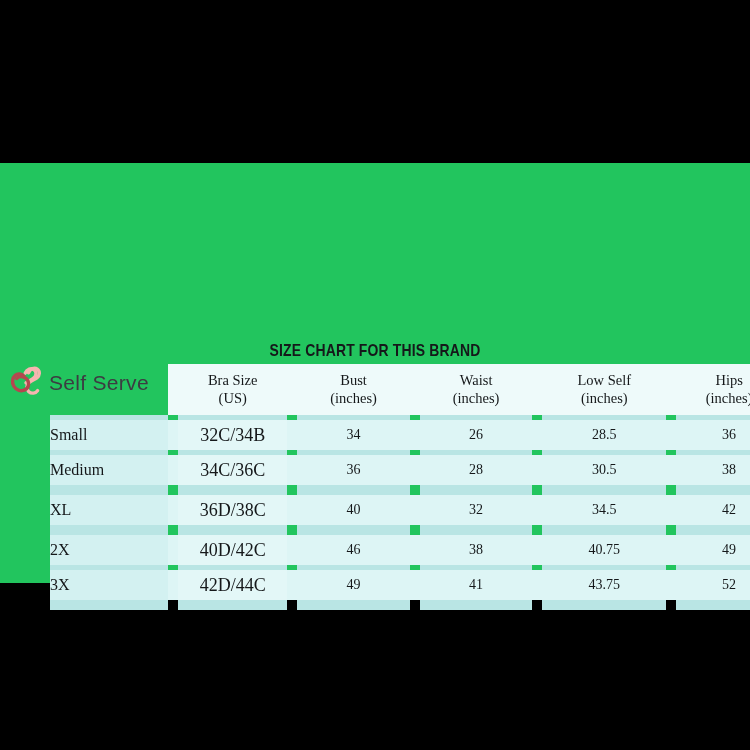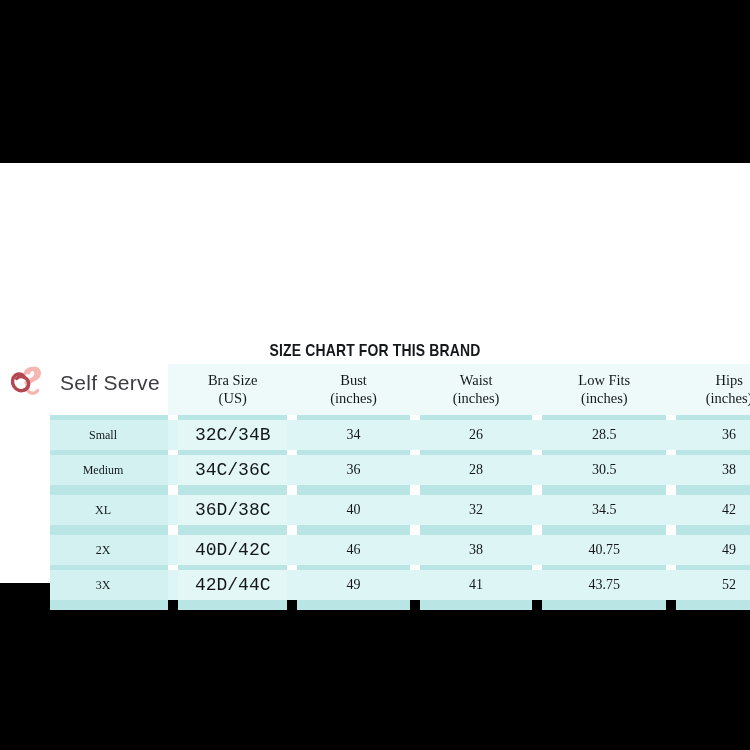--- a/index.html
+++ b/index.html
@@ -7,40 +7,40 @@
     width:750px;height:750px;
     background:#000;
     font-family:"Liberation Serif", serif;
     overflow:hidden;
   }
   #stage{position:relative;width:750px;height:750px;background:#000;}
 
   
   .panel{
     position:absolute;left:0;top:163px;width:750px;height:420px;
-    background:#ffffff;
+    background:#22c55e;
   }
 
   
   .title{
     position:absolute;left:0;top:178px;width:750px;
     text-align:center;
     font-family:"Liberation Sans", sans-serif;
     font-weight:bold;
     font-size:17px;
     letter-spacing:.2px;
     color:#15181a;
     transform:scaleX(.82);
     transform-origin:center top;
   }
 
   
   .logo{
     position:absolute;left:8px;top:201px;
-    display:flex;align-items:center;gap:16px;
+    display:flex;align-items:center;gap:5px;
   }
   .logo-mark{width:36px;height:38px;display:block;}
   .logo-text{
     font-family:"Liberation Sans", sans-serif;
     font-size:21px;
     font-weight:500;
     color:#3c3c42;
     letter-spacing:.3px;
     white-space:nowrap;
   }
@@ -77,28 +77,27 @@
   tr.head th.label-col{background:transparent;}
 
   
   tr.data td{
     height:30px;
     background:#ddf5f5;
     font-size:16px;
   }
   tr.data td.label-col{
     background:#d3f1f1;
-    text-align:center;
+    text-align:left;
     padding-right:12px;
-    font-size:12px;
+    font-size:16px;
   }
   tr.data td.bra-col{
     background:#e3f7f7;
     font-size:18px;
-    font-family:Liberation Mono, monospace;
   }
   tr.data td.num{
     font-size:14px;
   }
   tr.data td.empty{background:#ddf5f5;}
 
   .hdr-l1{display:block;}
   .hdr-l2{display:block;}
 </style>
 </head>
@@ -148,21 +147,21 @@
             <span class="hdr-l1">Bust</span>
             <span class="hdr-l2">(inches)</span>
           </th>
           <th></th>
           <th>
             <span class="hdr-l1">Waist</span>
             <span class="hdr-l2">(inches)</span>
           </th>
           <th></th>
           <th>
-            <span class="hdr-l1">Low Fits</span>
+            <span class="hdr-l1">Low Self</span>
             <span class="hdr-l2">(inches)</span>
           </th>
           <th></th>
           <th>
             <span class="hdr-l1">Hips</span>
             <span class="hdr-l2">(inches)</span>
           </th>
         </tr>
       </thead>
 

